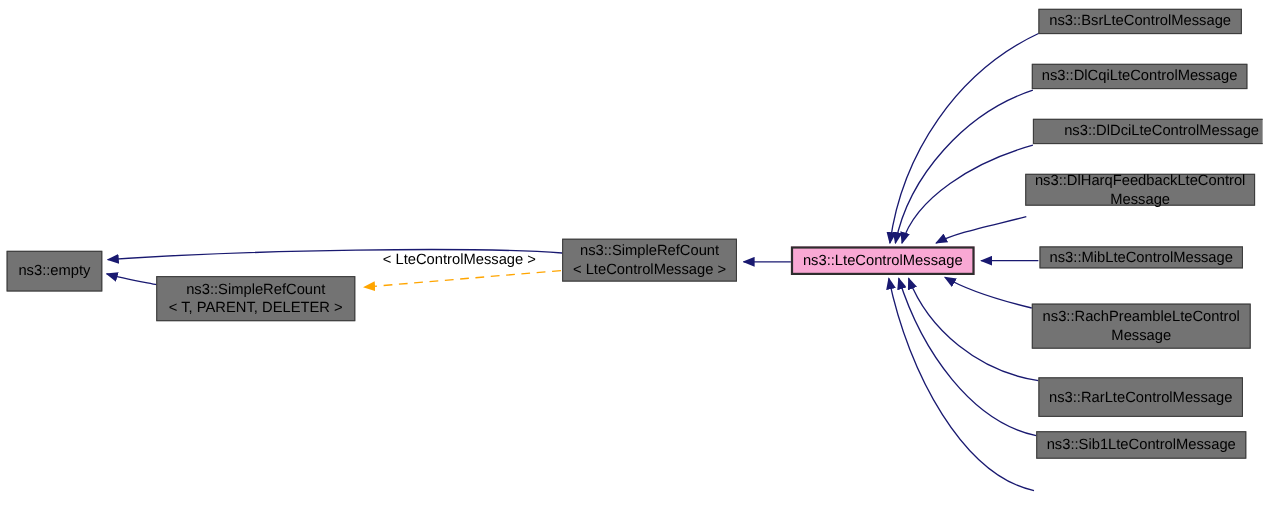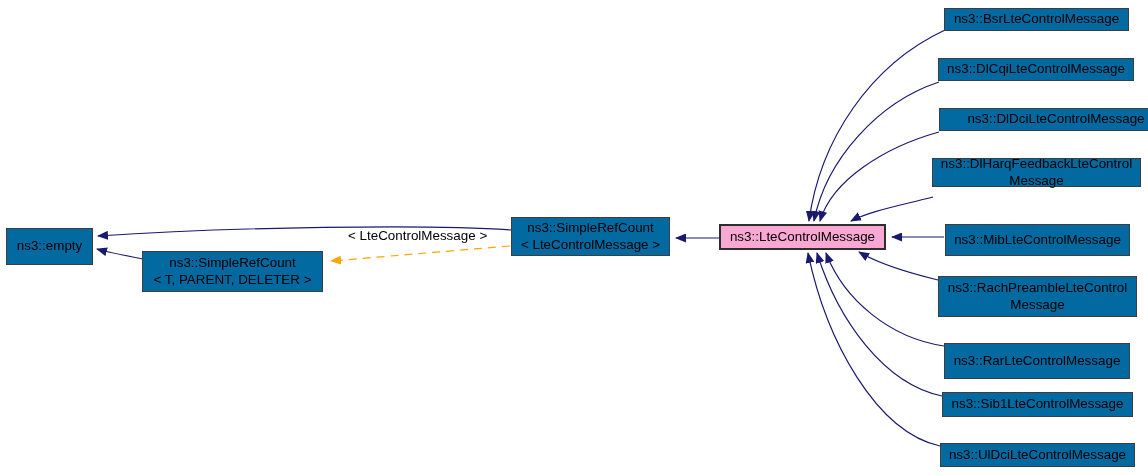--- a/index.html
+++ b/index.html
@@ -12,21 +12,21 @@
     overflow: hidden;
   }
   #edges {
     position: absolute;
     left: 0; top: 0;
     width: 1148px; height: 475px;
   }
   .node {
     position: absolute;
     box-sizing: border-box;
-    background: #0369a1;
+    background: #737373;
     border: 1px solid #3d3d3d;
     color: #000000;
     font-size: 13.4px;
     line-height: 1.25;
     display: flex;
     flex-direction: column;
     align-items: center;
     justify-content: center;
     text-align: center;
     white-space: nowrap;
@@ -107,34 +107,31 @@
 
   <div class="node" style="left:939px; top:108px; width:234px; height:23px;">
     <span>ns3::DlDciLteControlMessage</span>
   </div>
 
   <div class="node" style="left:932px; top:158px; width:209px; height:29px;">
     <span>ns3::DlHarqFeedbackLteControl</span>
     <span>Message</span>
   </div>
 
-  <div class="node" style="left:945px; top:224px; width:185px; height:32px;">
+  <div class="node" style="left:945px; top:224px; width:185px; height:20px;">
     <span>ns3::MibLteControlMessage</span>
   </div>
 
   <div class="node" style="left:938px; top:276px; width:199px; height:41px;text-align:right;">
     <span>ns3::RachPreambleLteControl</span>
     <span>Message</span>
   </div>
 
   <div class="node" style="left:944px; top:343px; width:186px; height:36px;">
     <span>ns3::RarLteControlMessage</span>
   </div>
 
   <div class="node" style="left:942px; top:392px; width:191px; height:25px;">
     <span>ns3::Sib1LteControlMessage</span>
   </div>
 
-  <div class="node" style="left:940px; top:443px; width:195px; height:24px;">
-    <span>ns3::UlDciLteControlMessage</span>
-  </div>
 
 </div>
 
 </body></html>

